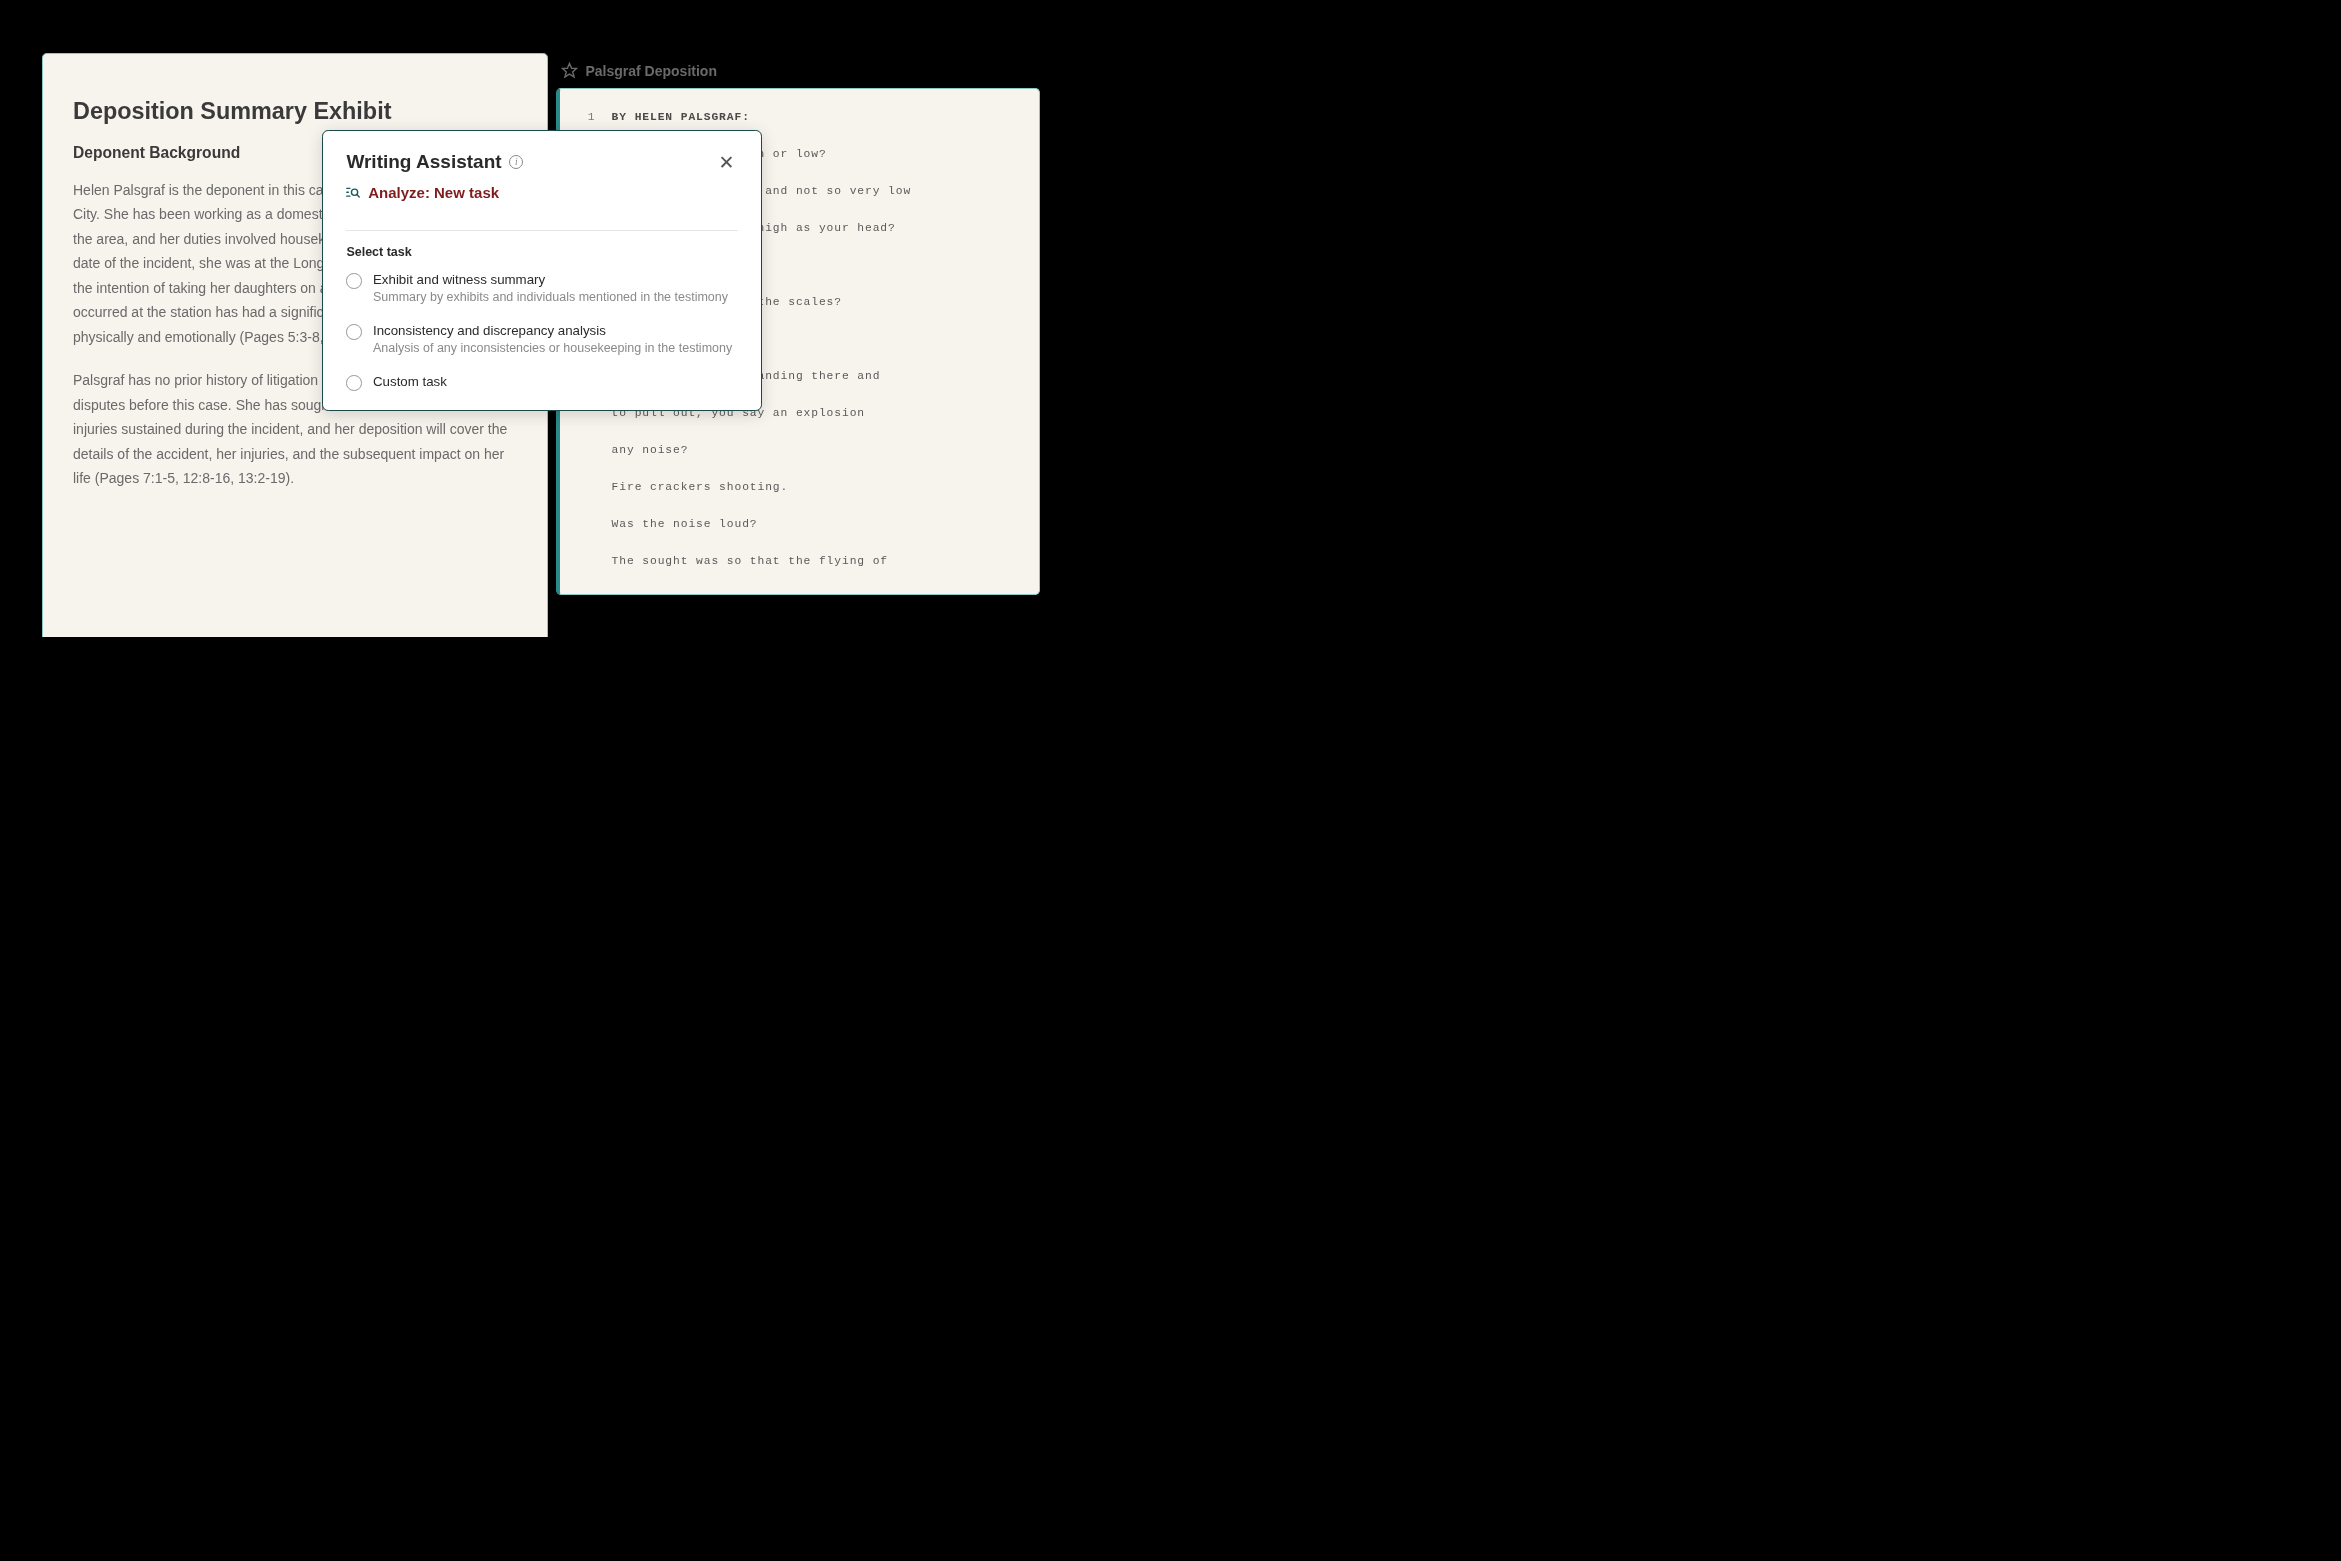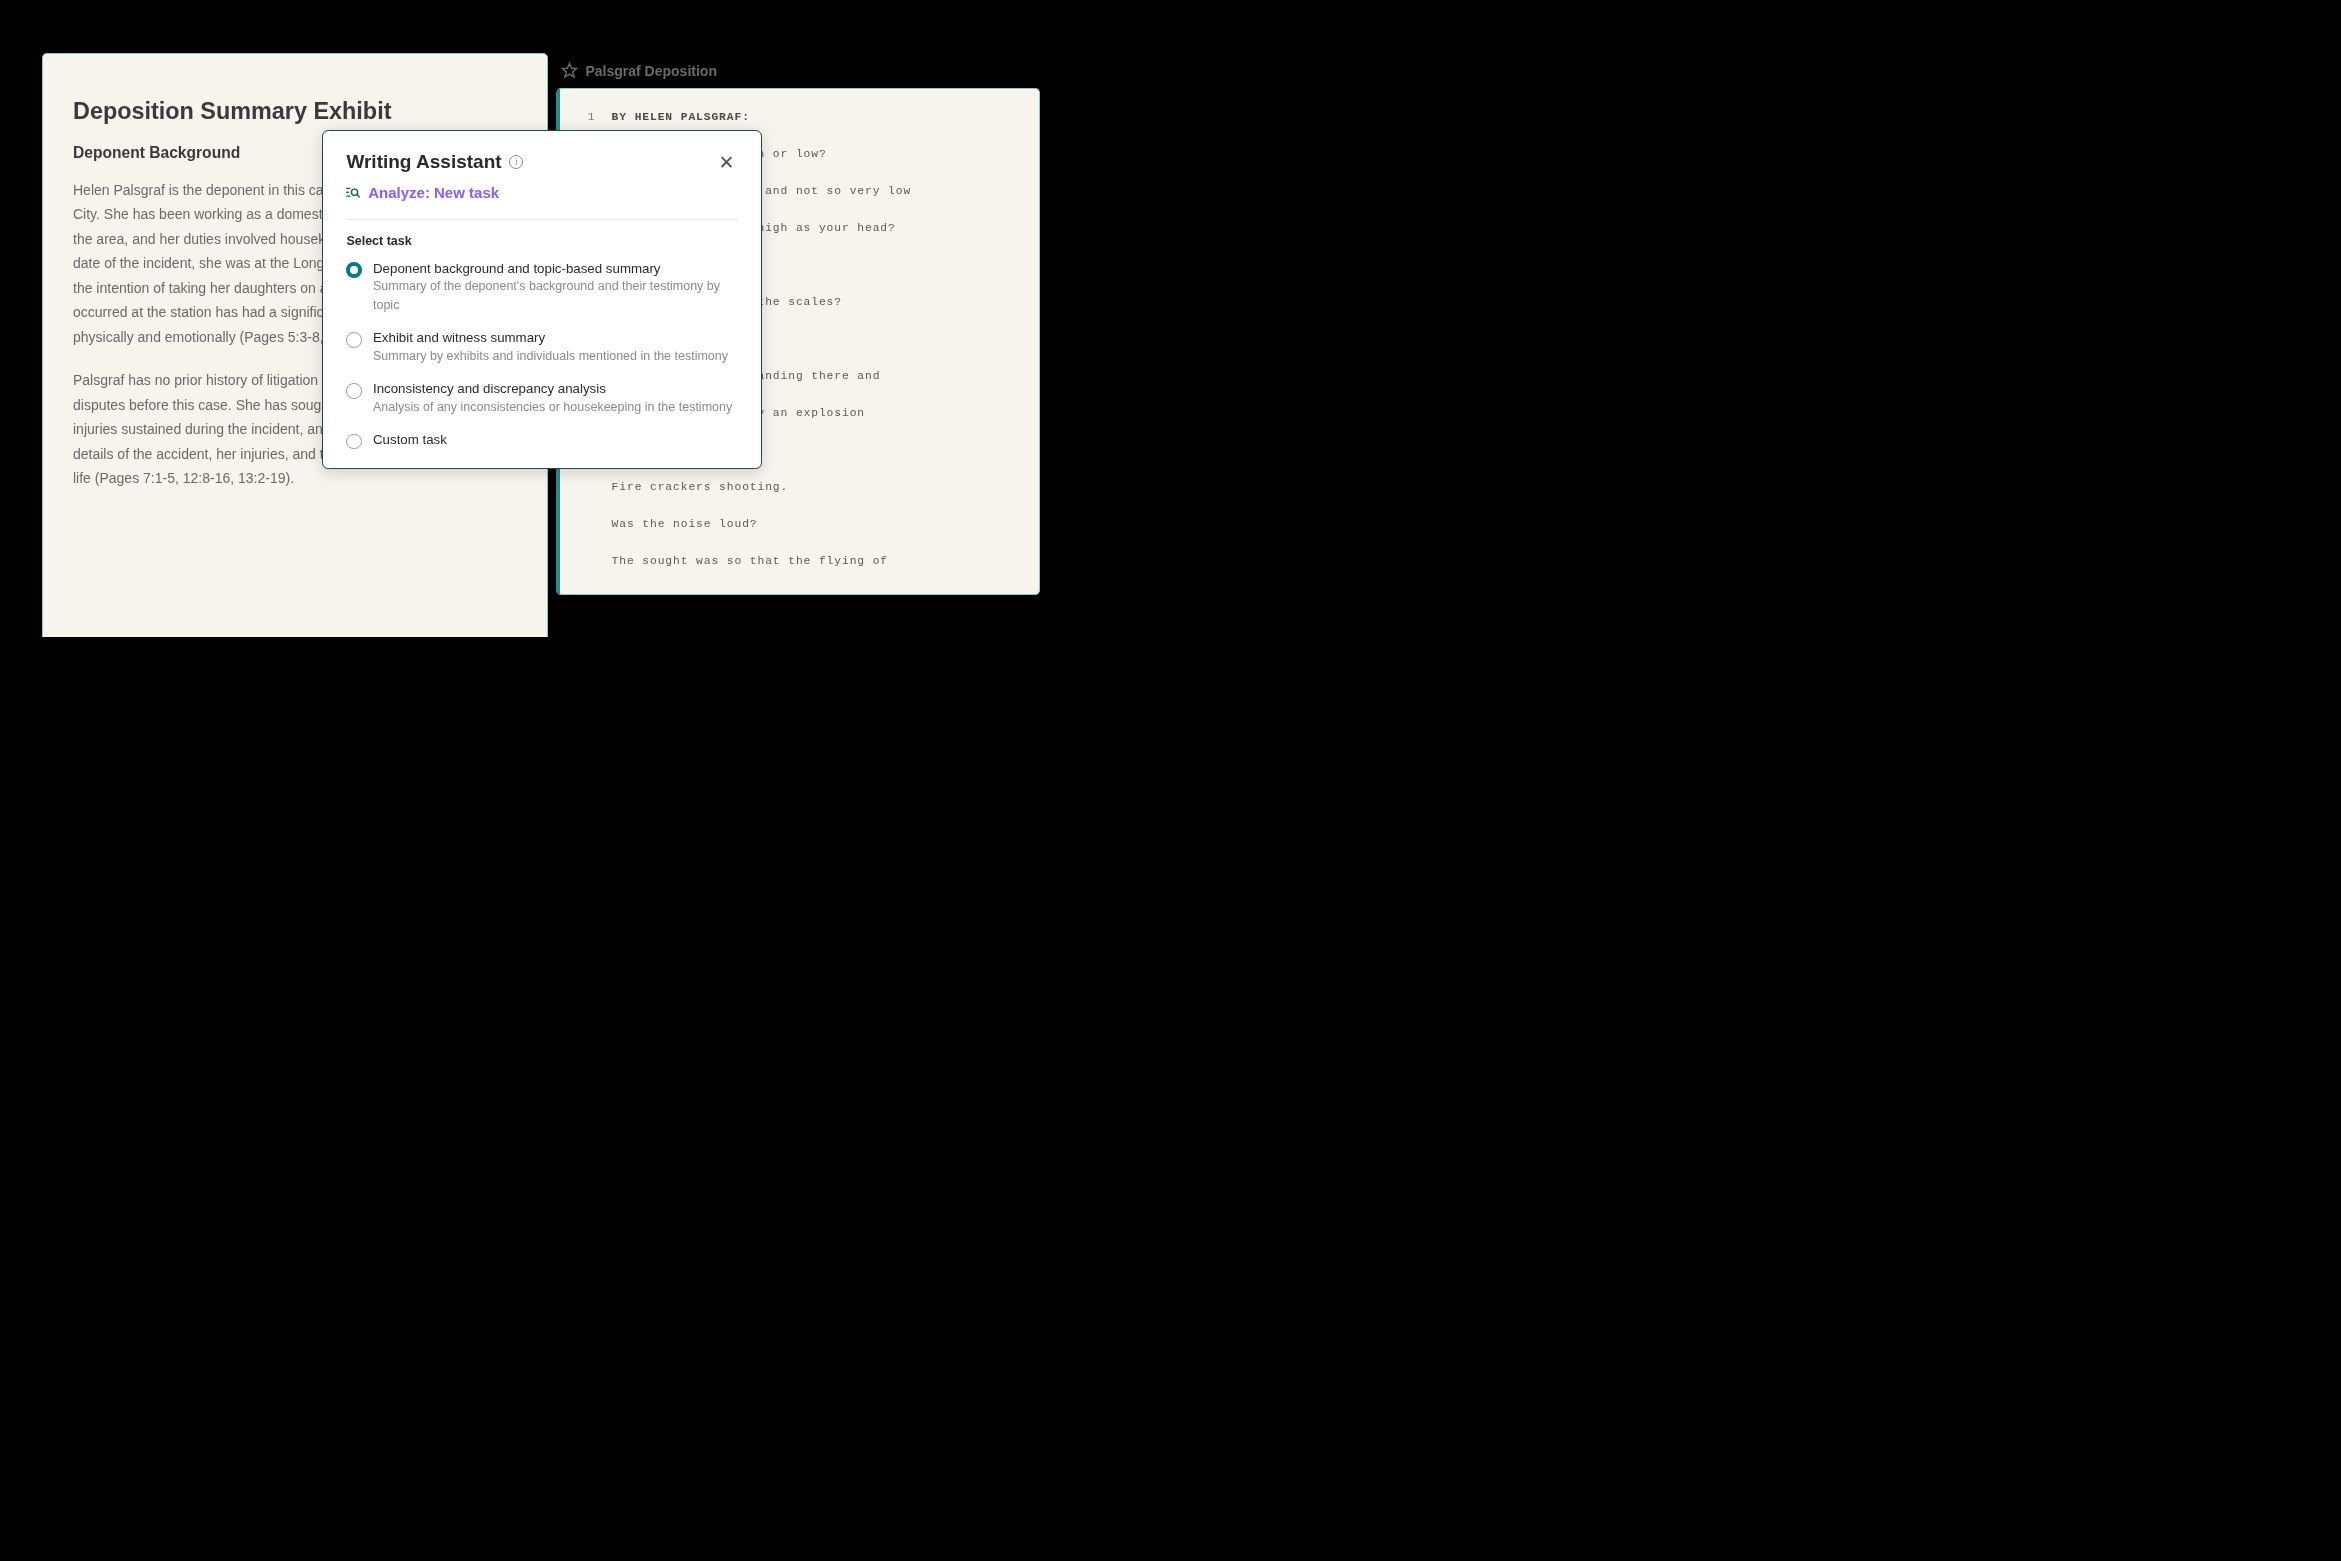--- a/index.html
+++ b/index.html
@@ -151,23 +151,23 @@
       border: none;
       line-height: 1;
       padding: 1.6px 3.1px;
     }
     .modal-subtitle {
       display: flex;
       align-items: center;
       gap: 7.8px;
       font-size: 15px;
       font-weight: 600;
-      color: #8b5cf6;
+      color: #7f1d1d;
       margin-top: 11px;
-      padding-bottom: 18px;
+      padding-bottom: 29px;
       border-bottom: 0.8px solid #e5e5e5;
     }
     .analyze-icon {
       width: 14px;
       height: 12.5px;
       position: relative;
     }
     .analyze-icon svg { display: block; }
     
     .section-label {
@@ -345,27 +345,20 @@
         <line x1="14" y1="11" x2="17" y2="14"></line>
       </svg>
     </span>
     <span>Analyze: New task</span>
   </div>
 
   <div class="section-label">Select task</div>
 
   <div class="radio-group" id="radio-group">
 
-  <div class="radio-item selected">
-        <div class="radio-circle"></div>
-        <div class="radio-content">
-          <div class="radio-label">Deponent background and topic-based summary</div>
-          <div class="radio-desc">Summary of the deponent's background and their testimony by topic</div>
-        </div>
-      </div>
       <div class="radio-item">
         <div class="radio-circle"></div>
         <div class="radio-content">
           <div class="radio-label">Exhibit and witness summary</div>
           <div class="radio-desc">Summary by exhibits and individuals mentioned in the testimony</div>
         </div>
       </div>
       <div class="radio-item">
         <div class="radio-circle"></div>
         <div class="radio-content">

